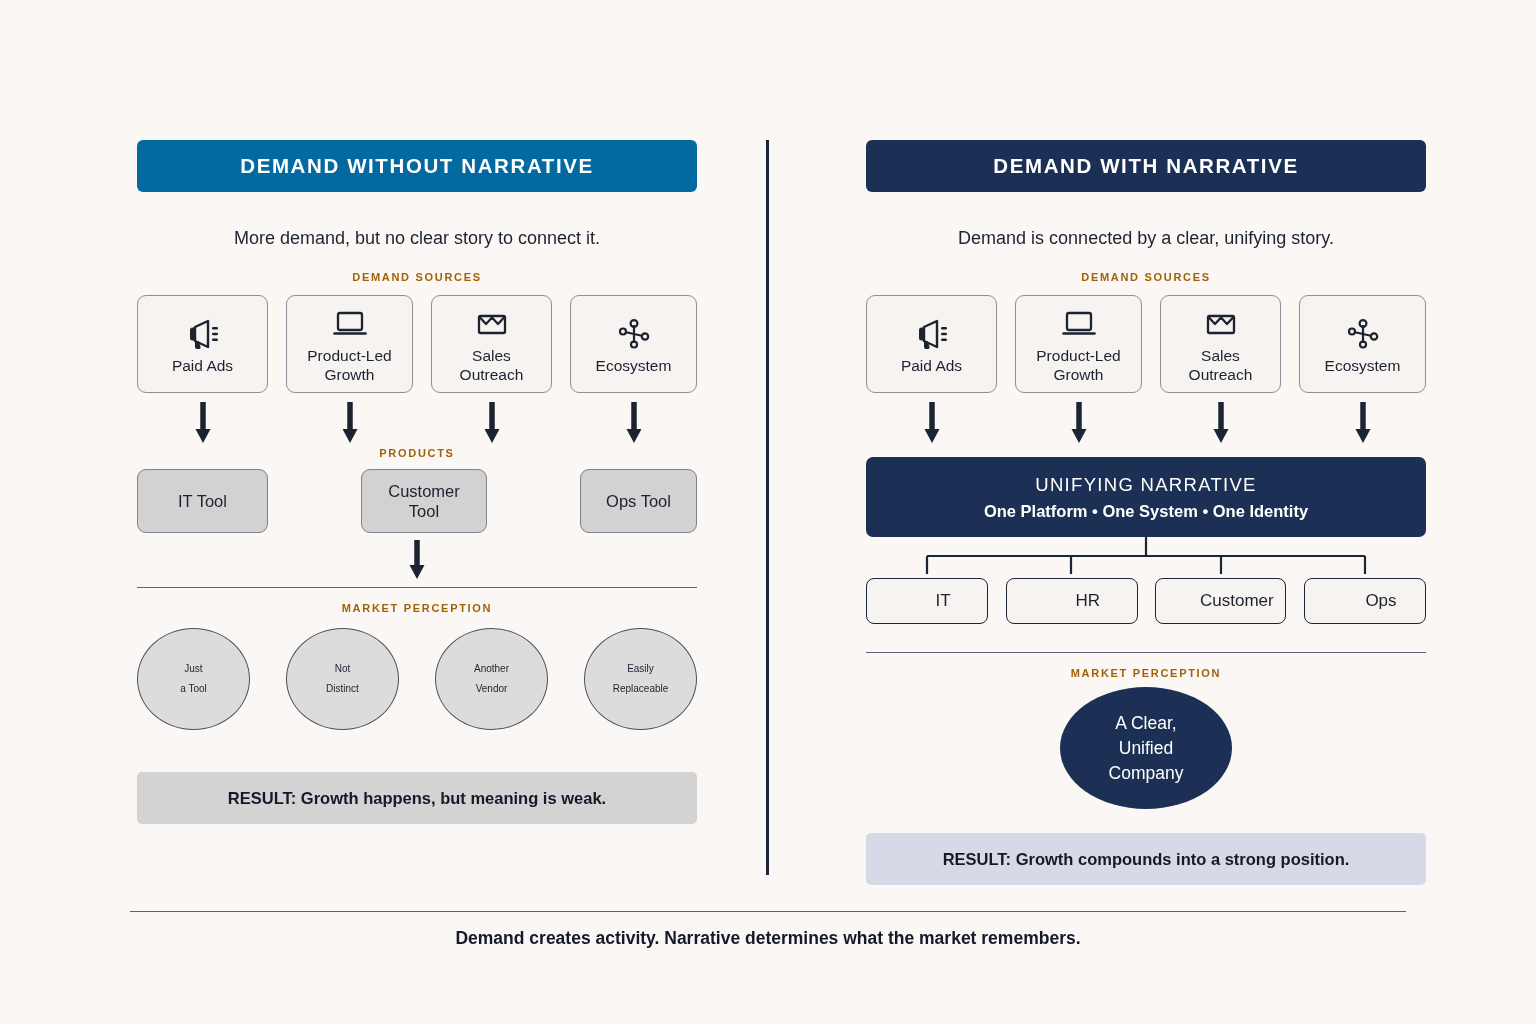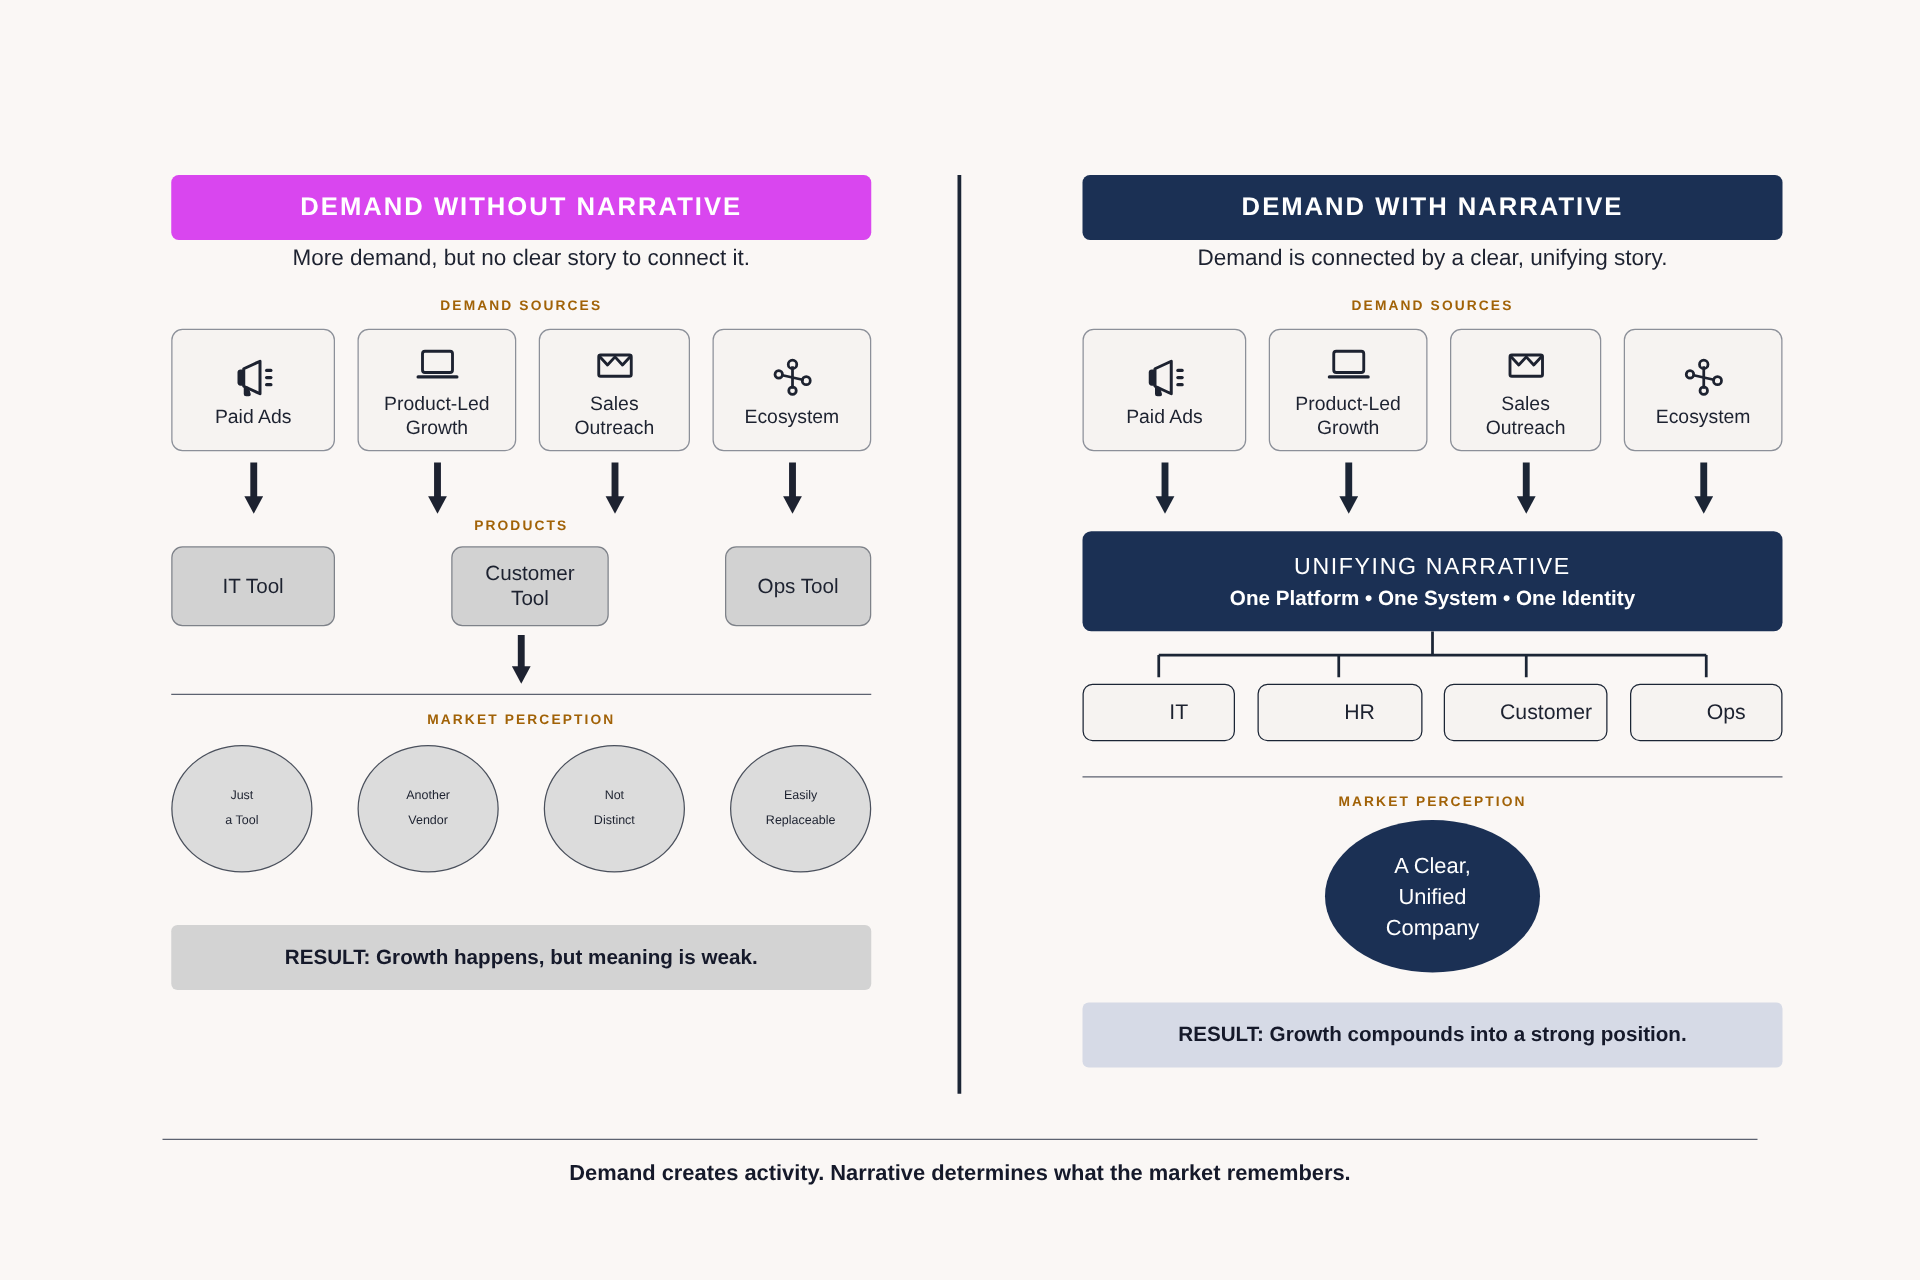--- a/index.html
+++ b/index.html
@@ -43,25 +43,25 @@
     height: 52px;
     border-radius: 6px;
     display: flex;
     align-items: center;
     justify-content: center;
     color: #ffffff;
     font-size: 20.5px;
     font-weight: bold;
     letter-spacing: 1.6px;
   }
-  .panel-header.dark { background: #d946ef; }
+  .panel-header.dark { background: #0369a1; }
   .panel-header.navy { background: #1B3054; }
 
   .panel-sub {
-    margin-top: 4px;
+    margin-top: 36px;
     text-align: center;
     font-size: 18px;
     color: #1d2230;
   }
 
   .section-label {
     text-align: center;
     font-size: 11px;
     font-weight: bold;
     letter-spacing: 1.7px;
@@ -398,24 +398,24 @@
       </svg>
     </div>
 
     <hr class="hr-rule">
 
     <div class="section-label" style="margin-top:14px;">MARKET PERCEPTION</div>
 
     <div class="circles">
       <div class="perception-circle">Just
 a Tool</div>
+      <div class="perception-circle">Not
+Distinct</div>
       <div class="perception-circle">Another
 Vendor</div>
-      <div class="perception-circle">Not
-Distinct</div>
       <div class="perception-circle">Easily
 Replaceable</div>
     </div>
 
     <div class="result-banner result-gray" style="margin-top:42px;">RESULT: Growth happens, but meaning is weak.</div>
   </div>
 
   <div class="panel panel-right">
 
     <div class="panel-header navy">DEMAND WITH NARRATIVE</div>

